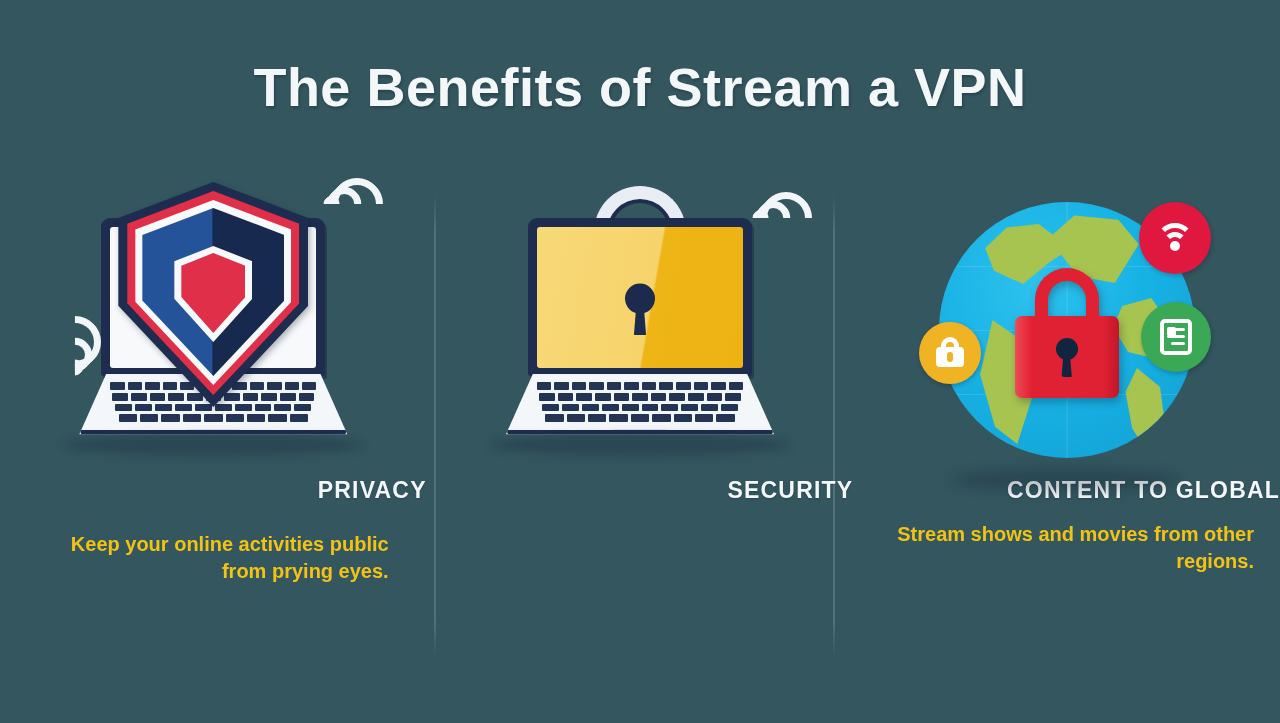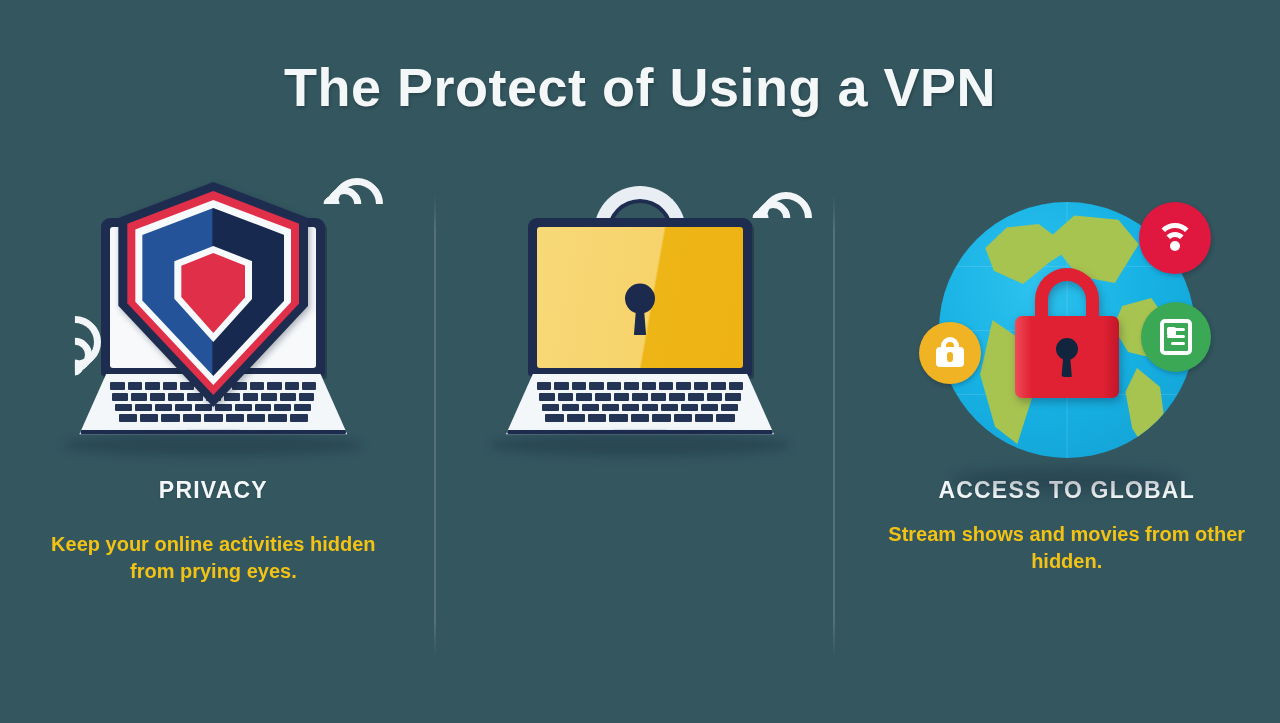--- a/index.html
+++ b/index.html
@@ -451,21 +451,21 @@
     position: absolute;
     left: 3px; top: 4px;
     width: 9px; height: 9px;
     background: #fff;
     border-radius: 2px;
   }
 
   
   .caption {
     width: 100%;
-    text-align: center;
+    text-align: right;
     margin-top: 6px;
   }
   .heading {
     color: #f3f7f9;
     font-size: 23px;
     font-weight: bold;
     letter-spacing: 1.2px;
     line-height: 1.25;
     text-shadow: 0 1px 2px rgba(0,0,0,0.2);
   }
@@ -477,21 +477,21 @@
     line-height: 1.35;
     padding: 0 38px;
   }
   .col-3 .sub { margin-top: 16px; padding: 0 26px; }
 </style>
 </head>
 <body>
 
 <div class="poster">
 
-  <h1 class="title">The Protect of Using a VPN</h1>
+  <h1 class="title">The Benefits of Stream a VPN</h1>
 
   <div class="columns">
 
     <div class="divider d1"></div>
     <div class="divider d2"></div>
 
     <div class="column col-1">
       <div class="art">
 
         <div class="wifi left" style="left:2px; top:142px;">
@@ -572,21 +572,21 @@
           <div class="sh sh-2 shield-shape"></div>
           <div class="sh sh-3 shield-shape"></div>
           <div class="sh sh-4 shield-shape"></div>
           <div class="sh sh-5 shield-shape"></div>
           <div class="sh sh-6 shield-shape"></div>
         </div>
       </div>
 
       <div class="caption">
         <div class="heading">PRIVACY</div>
-        <div class="sub">Keep your online activities hidden from prying eyes.</div>
+        <div class="sub">Keep your online activities public from prying eyes.</div>
       </div>
     </div>
 
     <div class="column col-2">
       <div class="art">
 
         <div class="wifi topright" style="right:-6px; top:18px;">
           <span class="a1"></span>
             <span class="a2"></span>
             <span class="a3"></span>
@@ -653,20 +653,21 @@
                   <i></i>
                 </div>
             </div>
             <div class="trackpad"></div>
           </div>
           <div class="laptop-shadow"></div>
         </div>
       </div>
 
       <div class="caption">
+        <div class="heading">SECURITY</div>
       </div>
     </div>
 
     <div class="column col-3">
       <div class="art">
         <div class="globe-wrap">
           <div class="globe-shadow"></div>
 
           <div class="globe">
             <div class="meridian"></div>
@@ -708,20 +709,20 @@
                 <i class="d1"></i>
                 <i class="d2"></i>
                 <i class="d3"></i>
               </div>
           </div>
         </div>
       </div>
 
       <div class="caption">
         <div class="heading">
-          <div>ACCESS TO GLOBAL</div>
+          <div>CONTENT TO GLOBAL</div>
         </div>
-        <div class="sub">Stream shows and movies from other hidden.</div>
+        <div class="sub">Stream shows and movies from other regions.</div>
       </div>
     </div>
 
   </div>
 </div>
 
 </body></html>

